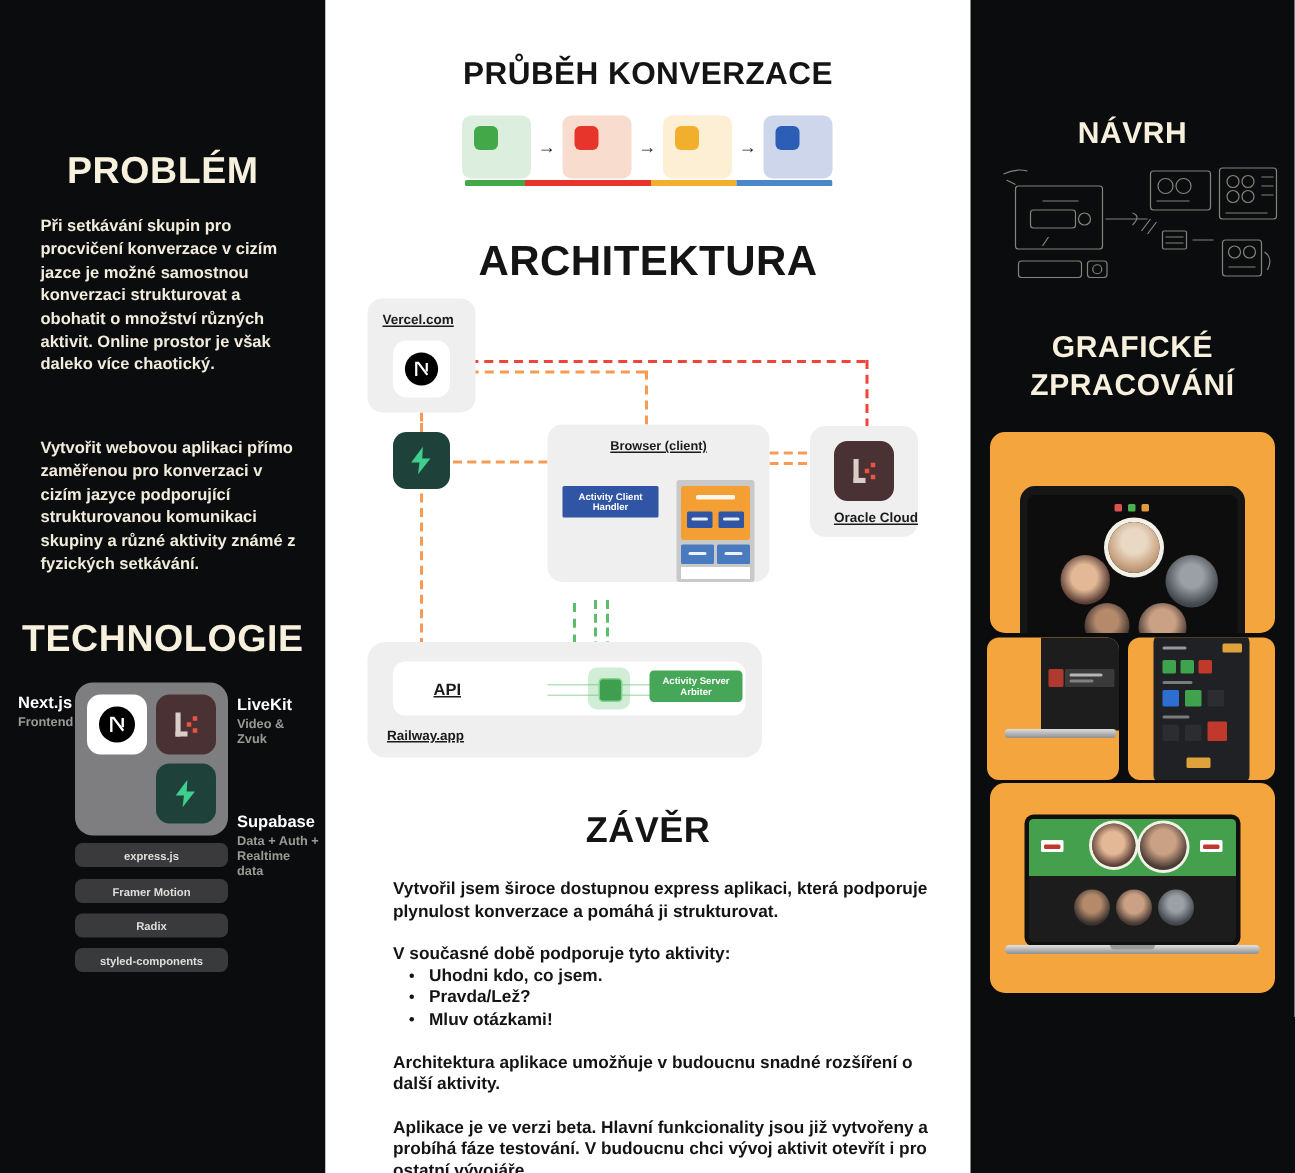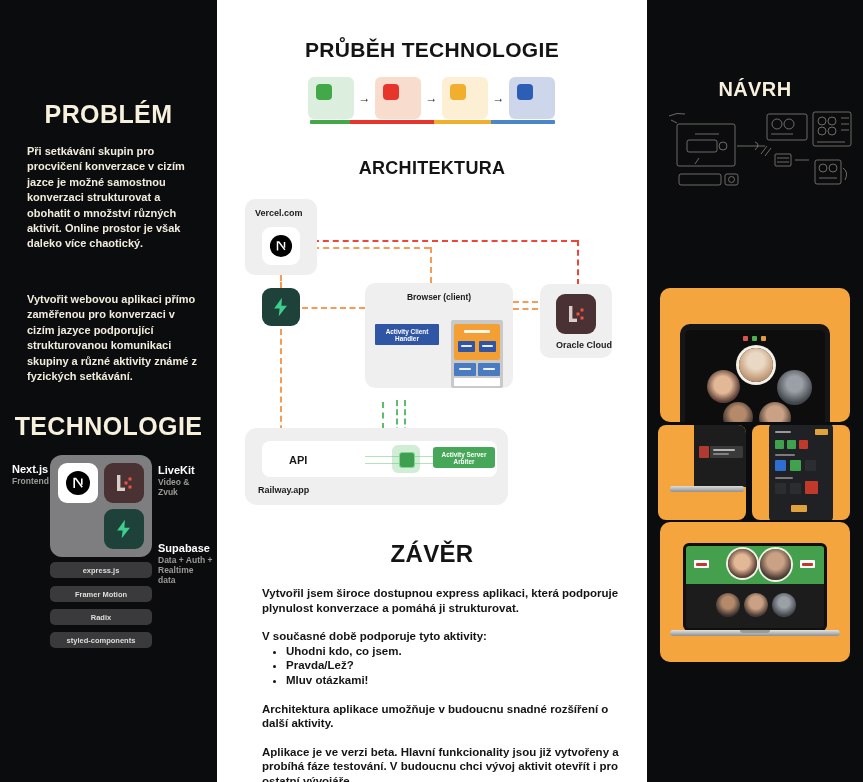--- a/index.html
+++ b/index.html
@@ -23,21 +23,21 @@
   
   .col-mid{position:absolute;left:217px;top:0;width:430px;height:782px;background:#fff;}
   .h-dark{position:absolute;width:100%;text-align:center;color:#141414;font-weight:800;letter-spacing:.3px;}
   .flow-row{position:absolute;left:91px;top:77px;display:flex;align-items:center;}
   .flow-card{width:46px;height:42px;border-radius:6px;position:relative;}
   .flow-sq{position:absolute;left:8px;top:7px;width:16px;height:16px;border-radius:4px;}
   .flow-arrow{width:21px;text-align:center;color:#1d1d1d;font-weight:700;font-size:12px;}
   .flow-bar{position:absolute;left:93px;top:120px;width:245px;height:4px;display:flex;border-radius:1px;overflow:hidden;}
   
   .abox{position:absolute;background:#efefef;border-radius:10px;}
-  .alabel{position:absolute;color:#1b1b1b;font-weight:800;font-size:9px;}
+  .alabel{position:absolute;color:#1b1b1b;font-weight:800;font-size:9px;text-decoration:underline;}
   .dh{position:absolute;height:0;border-top:2px dashed;}
   .dv{position:absolute;width:0;border-left:2px dashed;}
   .c-red{border-color:#f04438;} .c-or{border-color:#f79b54;} .c-gr{border-color:#5cbe6c;}
   .handler{position:absolute;background:#2f55a4;color:#fff;font-weight:700;font-size:6.4px;
            display:flex;align-items:center;justify-content:center;text-align:center;border-radius:1px;}
   .bar-sk{background:rgba(255,255,255,.9);border-radius:1px;position:absolute;}
   
   .concl{position:absolute;left:45px;top:586px;width:360px;color:#141414;font-weight:700;font-size:11.5px;line-height:1.27;}
   .concl p{margin:0 0 14px 0;}
   .concl ul{margin:0 0 14px 0;padding-left:24px;}
@@ -103,21 +103,21 @@
     </div>
 
     <div class="pill" style="top:562px;">express.js</div>
     <div class="pill" style="top:586px;">Framer Motion</div>
     <div class="pill" style="top:609px;">Radix</div>
     <div class="pill" style="top:632px;">styled-components</div>
   </div>
 
   <div class="col-mid">
 
-    <div class="h-dark" style="top:38px;font-size:21px;">PRŮBĚH TECHNOLOGIE</div>
+    <div class="h-dark" style="top:38px;font-size:21px;">PRŮBĚH KONVERZACE</div>
 
     <div class="flow-row">
       <div class="flow-card" style="background:#dceedd;">
         <div class="flow-sq" style="background:#43a948;"></div>
       </div>
       <div class="flow-arrow">→</div>
       <div class="flow-card" style="background:#f8dccd;">
         <div class="flow-sq" style="background:#e8352c;"></div>
       </div>
       <div class="flow-arrow">→</div>
@@ -129,21 +129,21 @@
         <div class="flow-sq" style="background:#2b5eb4;"></div>
       </div>
     </div>
     <div class="flow-bar">
       <div style="width:16.5%;background:#43a948;"></div>
       <div style="width:34%;background:#e8352c;"></div>
       <div style="width:23.5%;background:#f2af2d;"></div>
       <div style="width:26%;background:#4a86c8;"></div>
     </div>
 
-    <div class="h-dark" style="top:158px;font-size:18px;">ARCHITEKTURA</div>
+    <div class="h-dark" style="top:158px;font-size:28px;">ARCHITEKTURA</div>
 
     <div class="dh c-red" style="left:86px;top:240px;width:274px;"></div>
     <div class="dv c-red" style="left:360px;top:240px;height:45px;"></div>
     <div class="dh c-or" style="left:86px;top:247px;width:127px;"></div>
     <div class="dv c-or" style="left:213px;top:247px;height:36px;"></div>
     <div class="dv c-or" style="left:63px;top:268px;height:20px;"></div>
     <div class="dh c-or" style="left:85px;top:307px;width:63px;"></div>
     <div class="dh c-or" style="left:296px;top:301px;width:44px;"></div>
     <div class="dh c-or" style="left:296px;top:308px;width:44px;"></div>
     <div class="dv c-or" style="left:63px;top:329px;height:112px;"></div>
@@ -256,20 +256,21 @@
         <circle cx="177" cy="29" r="4"></circle>
       <path d="M186 16 h8 M186 22 h8 M186 28 h8 M162 40 h28"></path>
       <rect x="120" y="52" width="16" height="12" rx="1"></rect>
       <path d="M122 56 h12 M122 60 h12 M140 58 h14"></path>
       <rect x="160" y="58" width="26" height="24" rx="2"></rect>
       <circle cx="168" cy="66" r="4"></circle>
         <circle cx="178" cy="66" r="4"></circle>
       <path d="M164 76 h18 M188 66 q6 4 2 12"></path>
     </svg>
 
+    <div class="h-cream" style="top:220px;font-size:20px;line-height:1.25;">GRAFICKÉ ZPRACOVÁNÍ</div>
 
     <div class="ocard" style="left:13px;top:288px;width:190px;height:134px;">
       <div class="abs" style="left:20px;top:36px;width:150px;height:98px;background:#161616;border-radius:10px 10px 0 0;">
         <div class="abs" style="left:5px;top:6px;width:140px;height:92px;background:#0d0d0d;border-radius:5px 5px 0 0;overflow:hidden;">
           <div class="abs" style="left:58px;top:6px;width:5px;height:5px;border-radius:1px;background:#d9534f;"></div>
           <div class="abs" style="left:67px;top:6px;width:5px;height:5px;border-radius:1px;background:#4caf50;"></div>
           <div class="abs" style="left:76px;top:6px;width:5px;height:5px;border-radius:1px;background:#e09b3d;"></div>
           <div class="av av-face1 av-ring" style="left:54px;top:18px;width:34px;height:34px;"></div>
           <div class="av av-face2" style="left:22px;top:40px;width:33px;height:33px;"></div>
           <div class="av av-face3" style="left:92px;top:40px;width:35px;height:35px;"></div>

